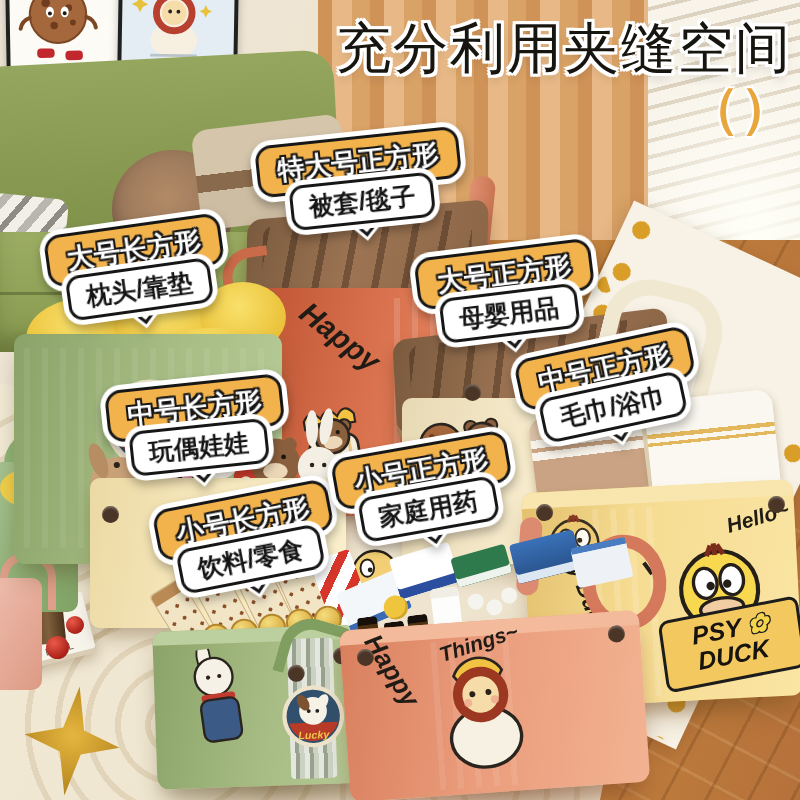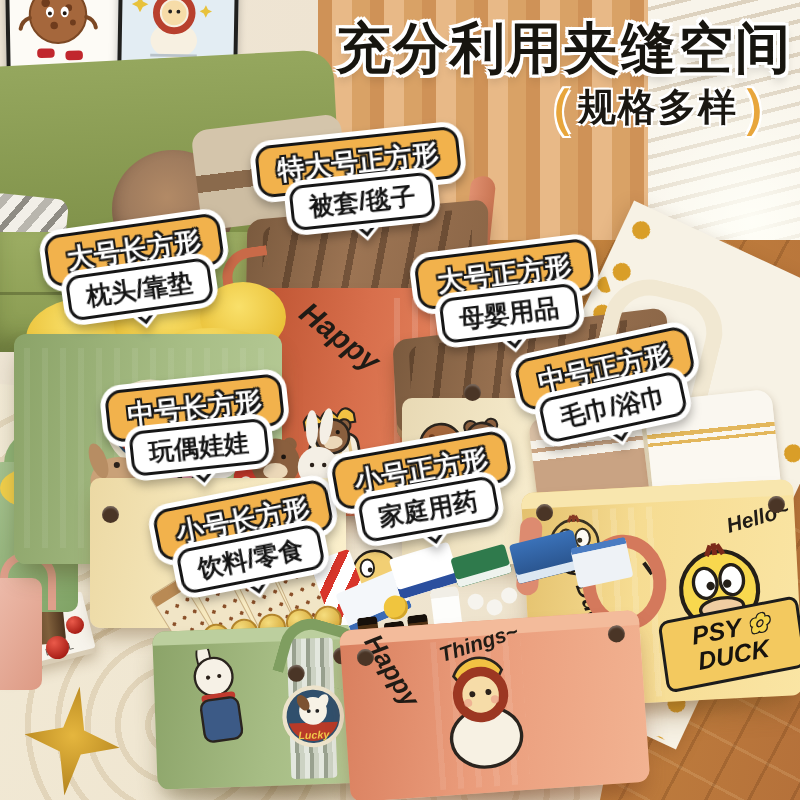--- a/index.html
+++ b/index.html
@@ -102,21 +102,21 @@
   .badge{display:flex;flex-direction:column;align-items:center;z-index:50;filter:drop-shadow(0 5px 5px rgba(0,0,0,.28));}
   .pill-top{position:relative;z-index:1;background:#f2b24c;border:3px solid #161616;border-radius:16px;
         box-shadow:0 0 0 5px #fff;padding:5px 18px;font-size:27px;font-weight:bold;color:#fff;white-space:nowrap;
         text-shadow:-2px -2px 0 #161616,2px -2px 0 #161616,-2px 2px 0 #161616,2px 2px 0 #161616,0 -2px 0 #161616,0 2px 0 #161616,-2px 0 0 #161616,2px 0 0 #161616;}
   .pill-bot{position:relative;z-index:2;margin-top:-9px;background:#fff;border:3px solid #161616;border-radius:14px;
         box-shadow:0 0 0 5px #fff;padding:3px 16px;font-size:25px;font-weight:bold;color:#141414;white-space:nowrap;}
   .tail{position:absolute;bottom:-9px;left:46%;width:16px;height:16px;background:#fff;
         border-right:3px solid #161616;border-bottom:3px solid #161616;transform:rotate(45deg);box-shadow:3px 3px 0 #fff;}
 
   
-  .title{right:8px;top:12px;font-size:55px;font-weight:700;letter-spacing:2px;color:#17150f;z-index:60;white-space:nowrap;
+  .title{right:8px;top:12px;font-size:55px;font-weight:400;letter-spacing:2px;color:#17150f;z-index:60;white-space:nowrap;
         text-shadow:-3px -3px 0 #fff,3px -3px 0 #fff,-3px 3px 0 #fff,3px 3px 0 #fff,0 -3px 0 #fff,0 3px 0 #fff,-3px 0 0 #fff,3px 0 0 #fff,0 6px 10px rgba(0,0,0,.18);}
   .subtitle{right:6px;top:80px;display:flex;align-items:center;z-index:60;
         text-shadow:-2px -2px 0 #fff,2px -2px 0 #fff,-2px 2px 0 #fff,2px 2px 0 #fff;}
   .paren{font-size:54px;font-weight:700;color:#e8a63c;line-height:1;
         text-shadow:-2px -2px 0 #fff,2px -2px 0 #fff,-2px 2px 0 #fff,2px 2px 0 #fff;}
   .subtext{font-size:38px;font-weight:800;letter-spacing:2px;color:#1a1712;padding:0 2px;}
 </style>
 </head>
 <body>
 
@@ -462,17 +462,16 @@
   </div>
   <div class="a badge" style="left:336px;top:444px;transform:rotate(-10deg);">
     <div class="pill-top">小号正方形</div>
     <div class="pill-bot">家庭用药</div>
     <div class="tail"></div>
   </div>
 
   <div class="a title">充分利用夹缝空间</div>
   <div class="a subtitle">
     <span class="paren">（</span>
-    <span class="subtext">规格多样</span>
     <span class="paren">）</span>
   </div>
 
 </div>
 
 </body></html>

